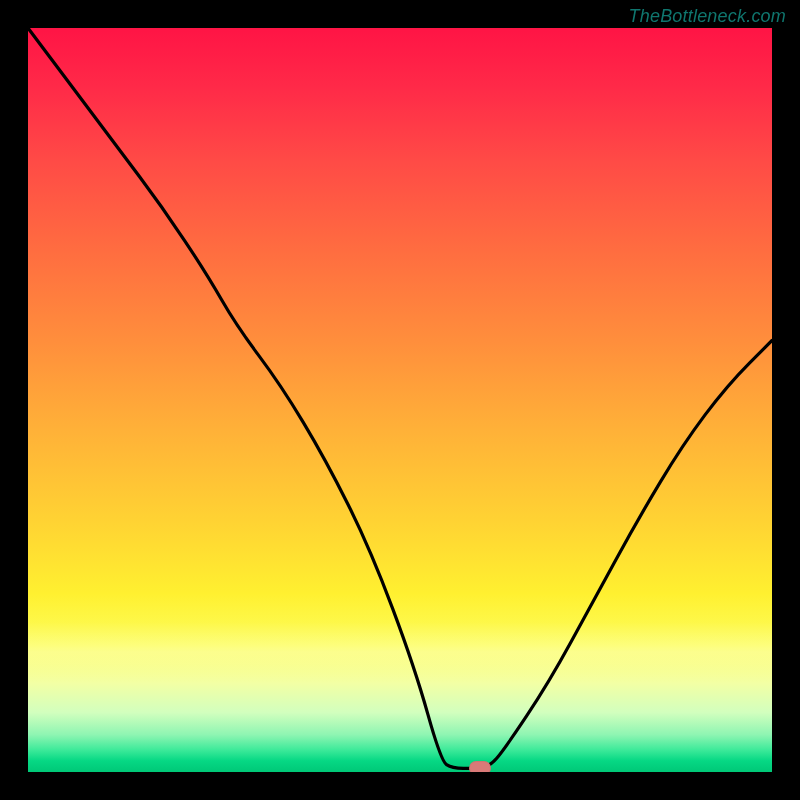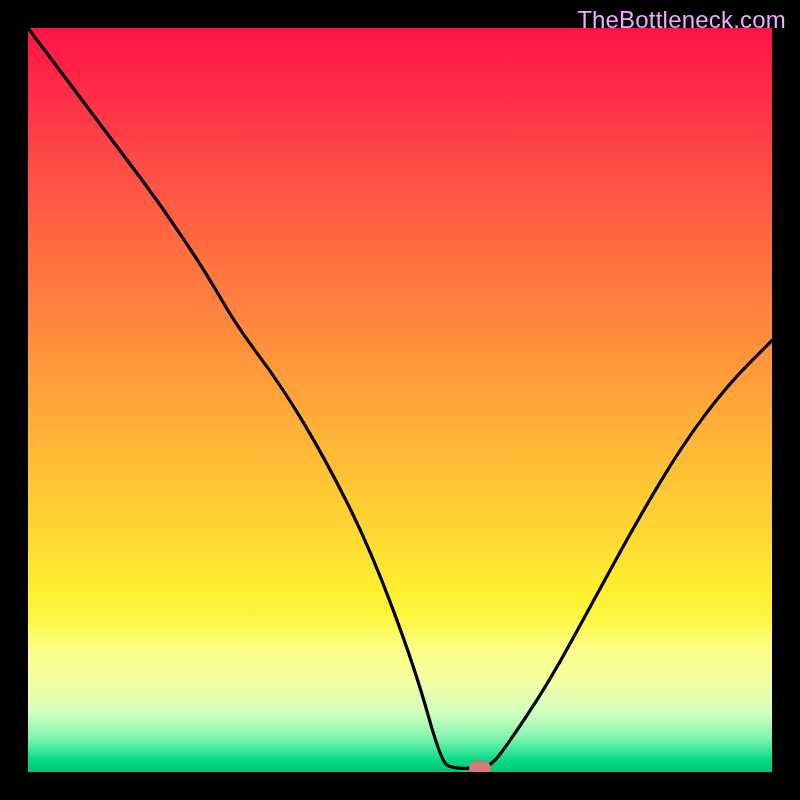--- a/index.html
+++ b/index.html
@@ -14,26 +14,27 @@
   .frame {
     position: relative;
     width: 800px;
     height: 800px;
     background: #000;
   }
   .watermark {
     position: absolute;
     top: 6px;
     right: 14px;
-    color: #f0abfc;
-    font-size: 24px;
+    color: #0f766e;
+    font-size: 18px;
     font-weight: 500;
     letter-spacing: 0.2px;
     z-index: 10;
     user-select: none;
+    font-style: italic;
   }
   .plot-area {
     position: absolute;
     left: 28px;
     top: 28px;
     width: 744px;
     height: 744px;
     overflow: hidden;
   }
   .gradient-bg {

